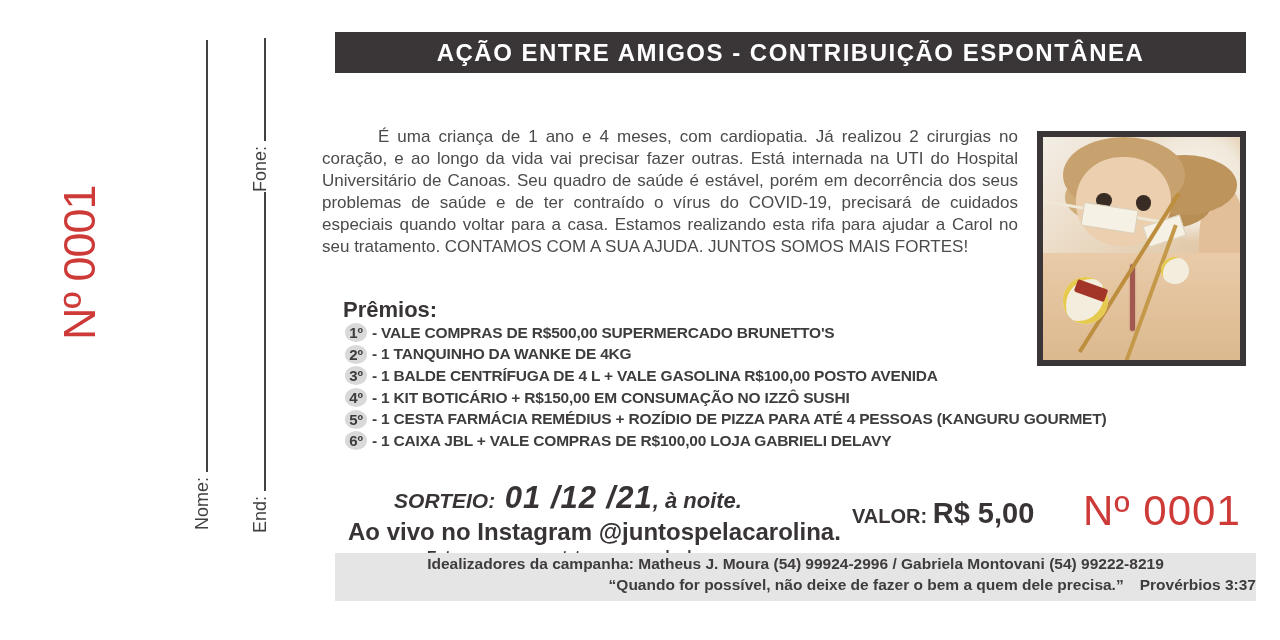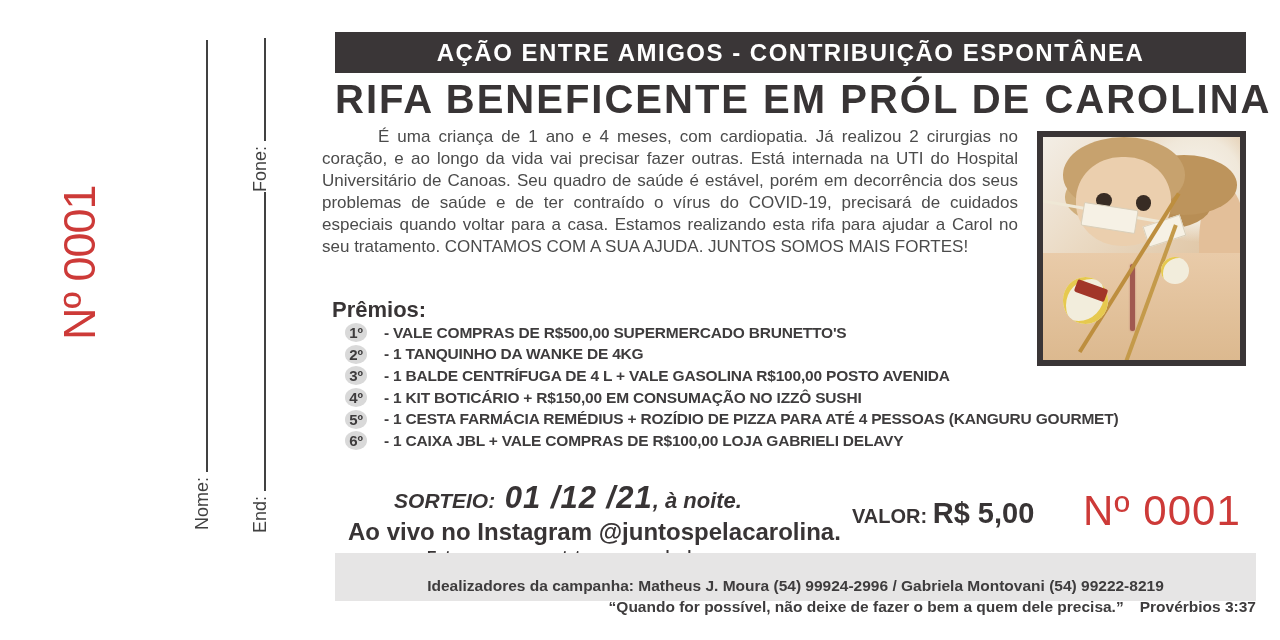--- a/index.html
+++ b/index.html
@@ -60,45 +60,45 @@
   .ph-elec-l { left:10%; top:63%; width:23%; height:21%; background:#f2eddc; border-radius:50%;
     box-shadow:inset 6px 5px 0 -3px #e6c94f, inset -7px -6px 0 -3px #e6c94f; }
   .ph-clip { left:16%; top:66%; width:16%; height:6%; background:#a23528; transform:rotate(20deg); border-radius:2px; }
   .ph-elec-r { left:60%; top:54%; width:14%; height:12%; background:#f2eddc; border-radius:50%;
     box-shadow:inset 4px 3px 0 -2px #e6c94f; }
   .ph-wire1 { left:18%; top:96%; width:95%; height:4px; background:#bd8e3e; transform:rotate(-58deg); transform-origin:0 0; }
   .ph-wire2 { left:34%; top:118%; width:95%; height:4px; background:#c49a4a; transform:rotate(-70deg); transform-origin:0 0; }
   .ph-arm { left:79%; top:22%; width:24%; height:56%; background:#e3bf99; border-radius:45%; }
 
   
-  .prizes-heading { position:absolute; left:332px; top:297px; font-size:22px; font-weight:bold; color:var(--ink,#383435); }
+  .prizes-heading { position:absolute; left:343px; top:297px; font-size:22px; font-weight:bold; color:var(--ink,#383435); }
   .prize-list { position:absolute; left:345px; top:322px; }
   .prize-row { height:21.6px; display:flex; align-items:center; font-weight:bold;
-    font-size:15.5px; letter-spacing:-0.2px; color:#3e3c3d; white-space:nowrap;gap:12px; }
+    font-size:15.5px; letter-spacing:-0.2px; color:#3e3c3d; white-space:nowrap; }
   .rank { background:var(--rank_bg,#d9d9d9); border-radius:50%; min-width:22px; height:19px;
     line-height:19px; text-align:center; margin-right:5px; font-size:15px; flex:0 0 auto; }
 
   
   .draw { position:absolute; left:348px; top:480px; width:440px; text-align:center; color:var(--ink,#383435); }
   .draw-line1 { white-space:nowrap;font-style:italic; }
   .draw-label { font-size:21px; font-weight:bold; }
   .draw-date { font-size:31px; font-weight:bold; letter-spacing:1px; }
   .draw-suffix { font-size:22px; font-weight:bold; }
   .draw-live { font-size:24px; font-weight:bold; margin-top:2px; white-space:nowrap; }
   .draw-contact { font-size:14.5px; font-weight:bold; margin-top:2px; }
   .price { position:absolute; left:852px; top:497px; white-space:nowrap; color:var(--ink,#383435); }
   .price-label { font-size:20px; font-weight:bold; }
   .price-amount { font-size:29px; font-weight:bold; }
   .ticket-number { position:absolute; left:1083px; top:487px; font-size:42px; letter-spacing:1px;
     color:var(--accent_red,#cd3a38); white-space:nowrap; }
 
   
   .footer { position:absolute; left:335px; top:553px; width:921px; height:48px;
     background:var(--footer_bg,#e6e5e5); text-align:center; font-weight:bold; color:#3e3c3d; }
-  .footer-line1 { font-size:15.5px; padding-top:24px; white-space:nowrap; }
+  .footer-line1 { font-size:15.5px; padding-top:2px; white-space:nowrap; }
   .footer-line2 { font-size:15.5px; margin-top:3px; white-space:nowrap;text-align:right; }
   .footer-verse { margin-left:16px; }
 </style>
 </head>
 <body>
 
 <div class="ticket">
 
   <div class="rot stub-number">Nº 0001</div>
 
@@ -109,21 +109,20 @@
   <div class="rot rot-field field-end">
     <span class="lbl">End:</span>
     <span class="rule"></span>
   </div>
   <div class="rot rot-field field-fone">
     <span class="lbl">Fone:</span>
     <span class="rule"></span>
   </div>
 
   <div class="banner">AÇÃO ENTRE AMIGOS - CONTRIBUIÇÃO ESPONTÂNEA</div>
-  <div class="title">RIFA BENEFICENTE EM PRÓL DE CAROLINA</div>
 
   <div class="desc">É uma criança de 1 ano e 4 meses, com cardiopatia. Já realizou 2 cirurgias no coração, e ao longo da vida vai precisar fazer outras. Está internada na UTI do Hospital Universitário de Canoas. Seu quadro de saúde é estável, porém em decorrência dos seus problemas de saúde e de ter contraído o vírus do COVID-19, precisará de cuidados especiais quando voltar para a casa. Estamos realizando esta rifa para ajudar a Carol no seu tratamento. CONTAMOS COM A SUA AJUDA. JUNTOS SOMOS MAIS FORTES!</div>
 
   <div class="photo-frame">
     <div class="photo-art">
       <div class="ph-sheet"></div>
       <div class="ph-arm"></div>
       <div class="ph-hair"></div>
       <div class="ph-face"></div>
       <div class="ph-eye-l"></div>

